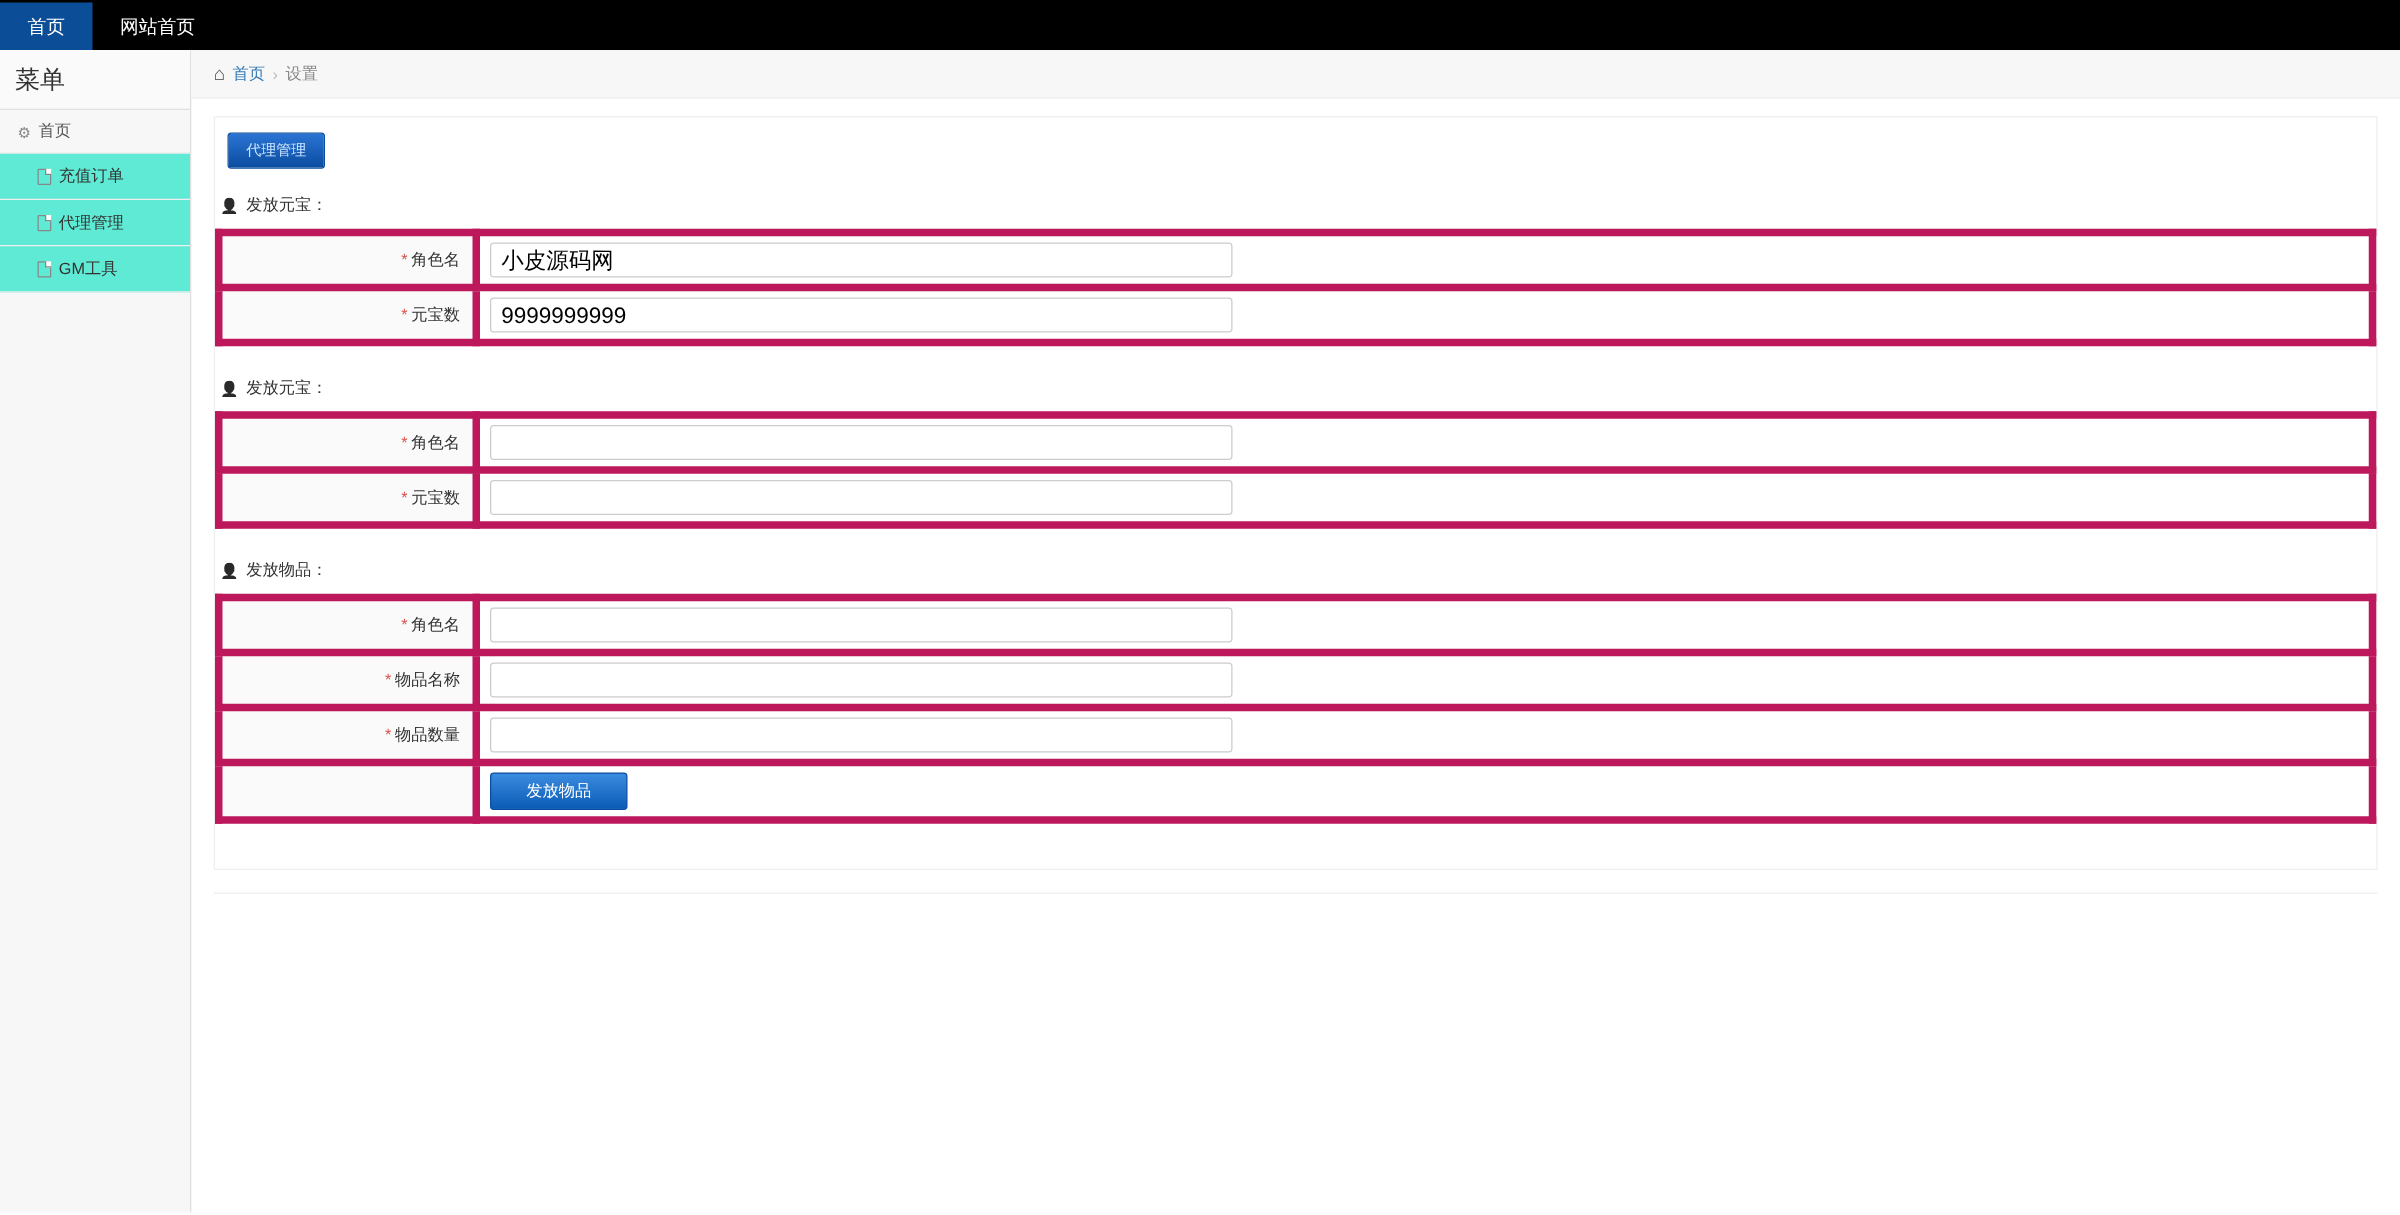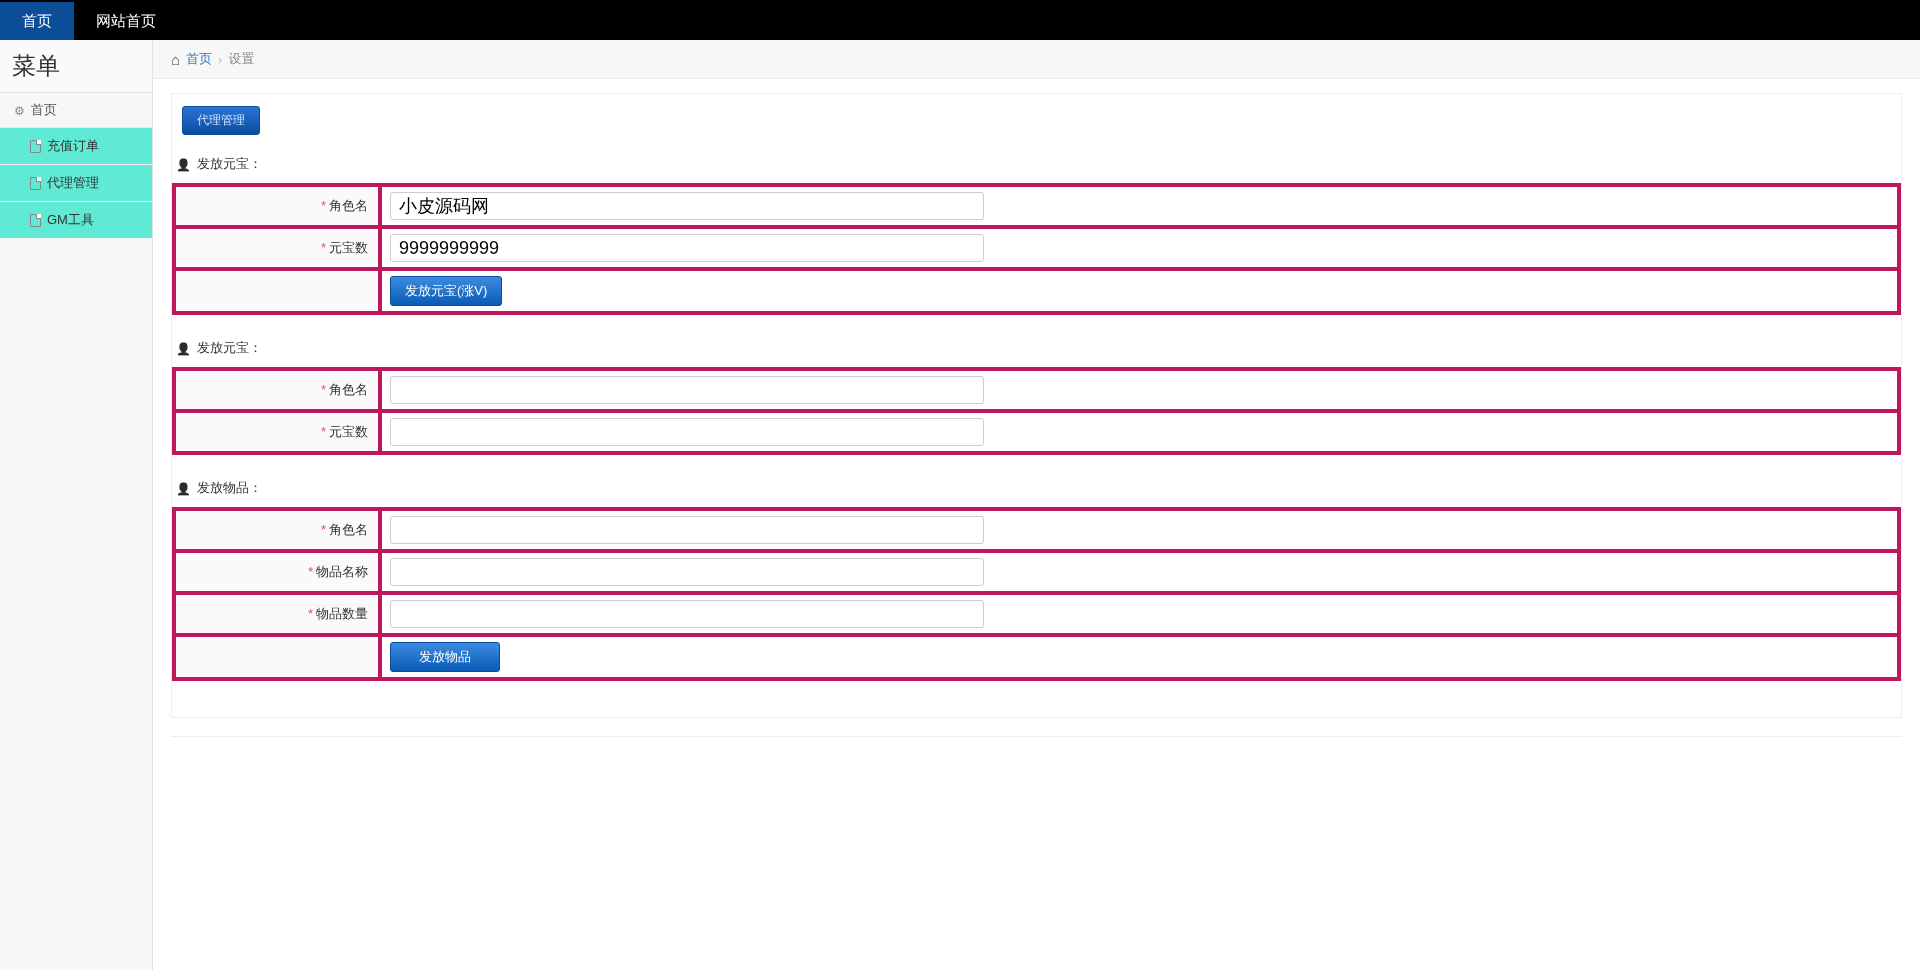--- a/index.html
+++ b/index.html
@@ -28,21 +28,21 @@
 .layout { display: flex; }
 .sidebar {
   width: 153px;
   background: #f5f5f5;
   background: #f7f7f7;
   border-right: 1px solid #e0e0e0;
   min-height: calc(100vh - 42px);
 }
 .sidebar-title {
   padding: 10px 12px;
-  font-size: 24px;
+  font-size: 20px;
   font-weight: 500;
   border-bottom: 1px solid #e0e0e0;
   background: #fafafa;
 }
 .sidebar-section {
   padding: 8px 14px;
   font-size: 13px;
   color: #555;
   border-bottom: 1px solid #e8e8e8;
   display: flex;
@@ -113,21 +113,21 @@
 .section-head {
   display: flex;
   align-items: center;
   gap: 6px;
   font-size: 13px;
   padding: 6px 0 10px 4px;
 }
 .person-icon::before { content: "👤"; font-size: 12px; filter: grayscale(1) brightness(0.4); }
 
 .form-table { width: 100%; border-collapse: collapse; margin-bottom: 18px; }
-.form-table td { border: 4px solid #be185d; padding: 5px 8px; vertical-align: middle; }
+.form-table td { border: 6px solid #be185d; padding: 5px 8px; vertical-align: middle; }
 .form-table .label-cell { width: 206px; text-align: right; font-size: 13px; padding-right: 10px; color: #333; background: #fafafa; }
 .form-table .label-cell .req { color: #d9534f; margin-right: 3px; }
 .form-table .input-cell { }
 .text-input {
   width: 594px;
   height: 28px;
   padding: 2px 8px;
   font-size: 18px;
   border: 1px solid #ccc;
   border-radius: 3px;
@@ -201,24 +201,20 @@
         <table class="form-table">
           <tbody>
               <tr>
             <td class="label-cell"><span class="req">*</span><span>角色名</span></td>
             <td class="input-cell"><input class="text-input" type="text" value="小皮源码网" style=""></td>
           </tr>
           <tr>
             <td class="label-cell"><span class="req">*</span><span>元宝数</span></td>
             <td class="input-cell"><input class="text-input" type="text" value="9999999999" style=""></td>
           </tr>
-          <tr>
-            <td class="label-cell"></td>
-            <td class="input-cell"><span class="btn-primary">发放元宝(涨V)</span></td>
-          </tr>
         </tbody>
           </table>
 
         
         <div class="section-head">
           <span class="person-icon"></span>
           <span>发放元宝：</span>
         </div>
         <table class="form-table">
           <tbody>

